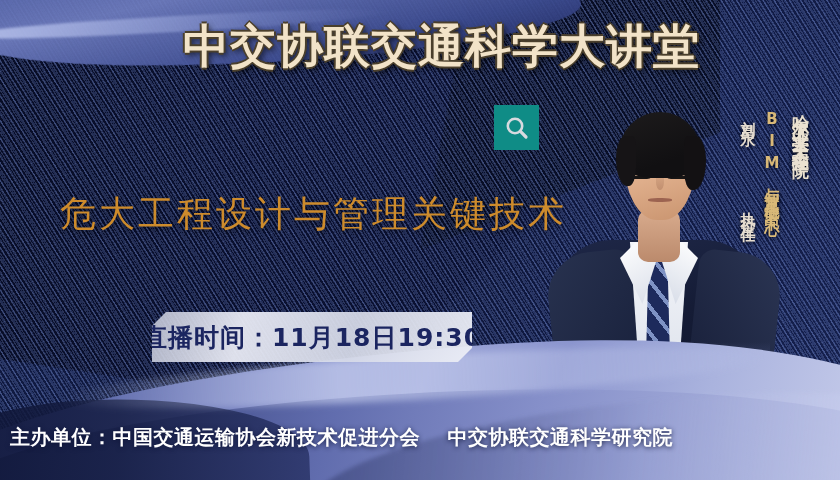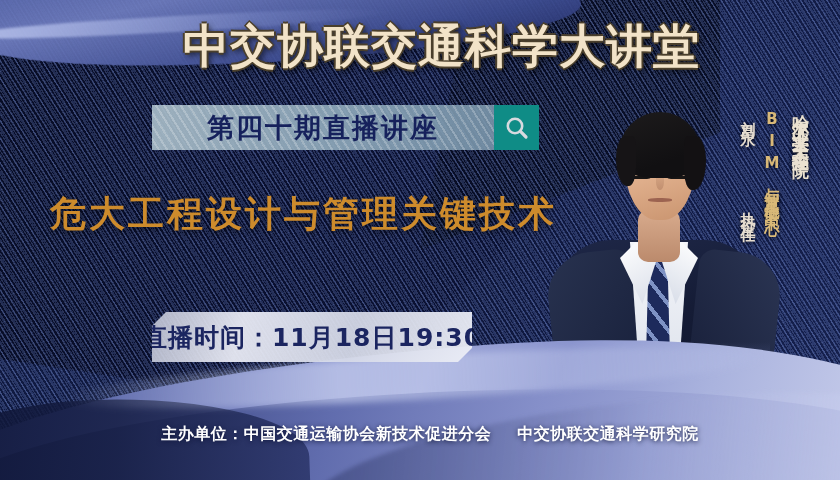--- a/index.html
+++ b/index.html
@@ -146,22 +146,22 @@
   .search-box{
     position:absolute; left:494px; top:105px;
     width:45px; height:45px;
     background:#0f8c86;
     display:flex; align-items:center; justify-content:center;
   }
   .search-box svg{ display:block; }
 
   
   .lecture-title{
-    position:absolute; left:50px; top:190px;
-    font-size:36px; font-weight:bold;
+    position:absolute; left:60px; top:190px;
+    font-size:36px; font-weight:normal;
     color:#cd8b2c; letter-spacing:3px;
     font-family:"DejaVu Sans","Liberation Sans",sans-serif;
     text-shadow:0 2px 6px rgba(0,0,0,.6);
     white-space:nowrap;
   }
 
   
   .time-badge{
     position:absolute; left:152px; top:312px;
     width:320px; height:50px;
@@ -312,47 +312,43 @@
     font-size:15px; color:#e6ddd0; letter-spacing:5px;
   }
   .vcol-role{
     left:738px; top:200px;
     font-size:15px; color:#e6ddd0; letter-spacing:5px;
   }
 
   
   .footer{
     position:absolute; left:0; top:424px; width:840px;
-    text-align:center;
-    font-size:16px; font-weight:bold;
+    text-align:left;
+    font-size:20px; font-weight:bold;
     color:#ffffff; letter-spacing:.5px;
     font-family:"DejaVu Sans","Liberation Sans",sans-serif;
     text-shadow:0 1px 5px rgba(10,16,50,.85);
     white-space:nowrap;
-    padding-left:20px;
   }
   .footer span{ margin:0 10px; }
 </style>
 </head>
 <body>
 
 <div class="poster">
 
   <div class="wedge-dark"></div>
   <div class="wedge-dark2"></div>
   <div class="stripes"></div>
   <div class="stripes dense"></div>
   <div class="silk-top"></div>
   <div class="silk-top-edge"></div>
 
   <div class="main-title">中交协联交通科学大讲堂</div>
 
-  <div class="sub-bar">
-    <span class="sub-bar-text">第四十期直播讲座</span>
-  </div>
   <div class="search-box">
     <span>
       <svg width="26" height="26" viewBox="0 0 26 26">
         <circle cx="11" cy="11" r="7.2" fill="none" stroke="#d7dadf" stroke-width="2.6"></circle>
         <line x1="16.2" y1="16.2" x2="22" y2="22" stroke="#d7dadf" stroke-width="3.2" stroke-linecap="round"></line>
       </svg>
     </span>
   </div>
 
   <div class="lecture-title">危大工程设计与管理关键技术</div>

